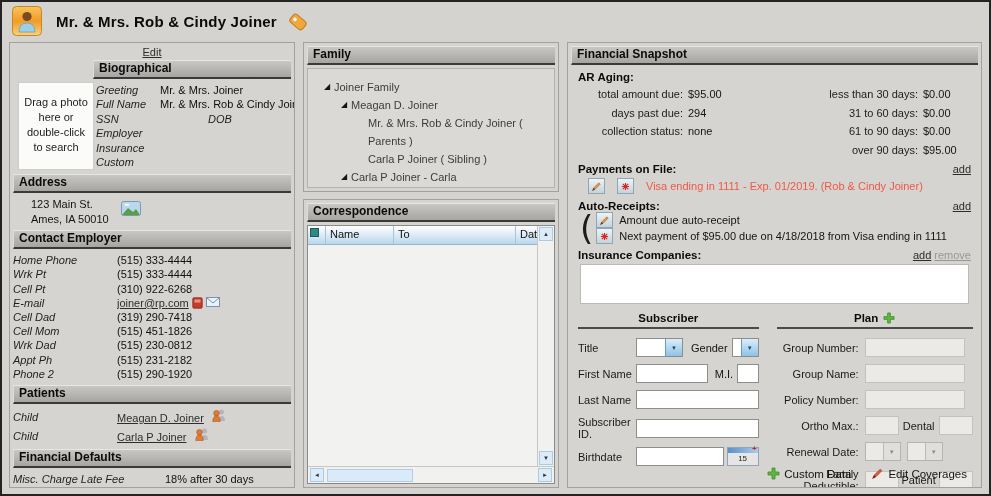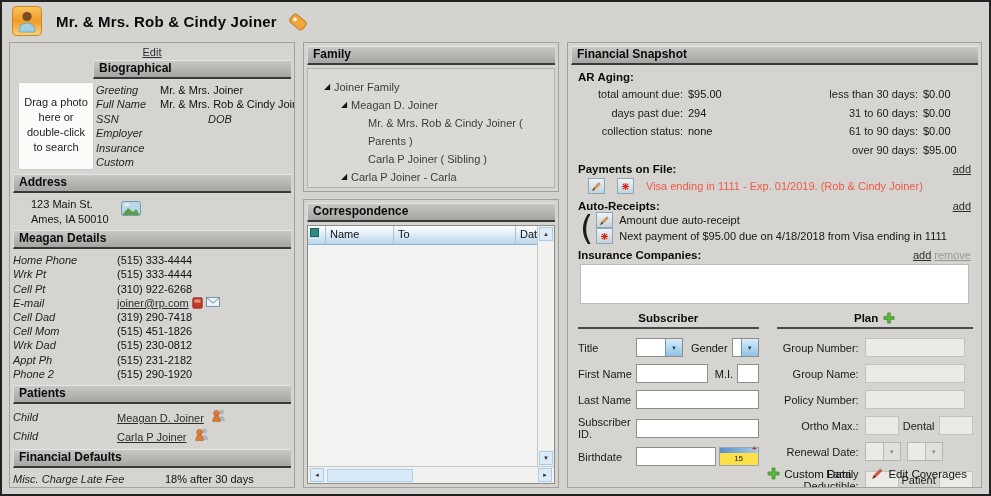--- a/index.html
+++ b/index.html
@@ -144,21 +144,21 @@
   .plan-col .f-lbl { width: 88px; flex: none; text-align: right; padding-right: 6px; color:#1a1a1a; }
   .mid-lbl { text-align: center; color:#1a1a1a; }
   .txt { height: 19px; border: 1px solid #8f8d89; background: #fff; font: inherit; padding: 0 3px; min-width: 0; }
   .txt.dis { background: #eceae6; border-color: #c4c2be; }
   .combo { height: 19px; border: 1px solid #8f8d89; background: #fff; display: flex; cursor: pointer; }
   .combo .cfield { flex: 1; }
   .combo .cbtn { width: 17px; flex: none; display: flex; align-items: center; justify-content: center; font-size: 6px; }
   .combo-blue .cbtn { background: linear-gradient(#daeefb, #8fc2e5); border-left: 1px solid #6a9abe; color: #1d4a6a; }
   .combo-gray { background: #eceae6; border-color: #b6b4b0; }
   .combo-gray .cbtn { background: #e1dfdb; border-left: 1px solid #bcbab6; color: #8b8b8b; }
-  .cal-btn { width: 40px; height: 19px; flex: none; margin-left: 3px; background: #fde047; border: 1px solid #93a4b4;
+  .cal-btn { width: 32px; height: 19px; flex: none; margin-left: 3px; background: #e5e5e5; border: 1px solid #93a4b4;
              display: flex; flex-direction: column; align-items: stretch; cursor: pointer; }
   .cal-top { height: 5px; background: linear-gradient(90deg, #5a90c8, #a8ccec); position: relative; }
   .cal-top::after { content:"+"; position:absolute; right:1px; top:-4px; color:#c03020; font-size:8px; font-weight:bold; }
   .cal-num { flex: 1; font-size: 8px; line-height: 11px; text-align: center; color: #222; }
 
   .actions-row { margin-top: auto; flex: none; display: flex; justify-content: flex-end; align-items: center;
                  gap: 20px; padding: 3px 4px 2px; font-size: 11.5px; }
   .action-btn { display: flex; align-items: center; gap: 4px; cursor: pointer; color: #141414; }
 </style>
 </head>
@@ -271,21 +271,21 @@
       <div class="addr-body">
         <div class="addr-lines">
           <div>123 Main St.</div>
           <div>Ames, IA 50010</div>
         </div>
         <svg class="map-btn" width="20" height="15">
             <use href="#i-map"></use>
           </svg>
       </div>
 
-      <div class="sec-hd">Meagan Details</div>
+      <div class="sec-hd">Contact Employer</div>
       <div class="c-rows">
         <div class="f-line">
             <span class="lbl">Home Phone</span>
             <span class="val">(515) 333-4444</span>
           </div>
         <div class="f-line">
             <span class="lbl">Wrk Pt</span>
             <span class="val">(515) 333-4444</span>
           </div>
         <div class="f-line">

